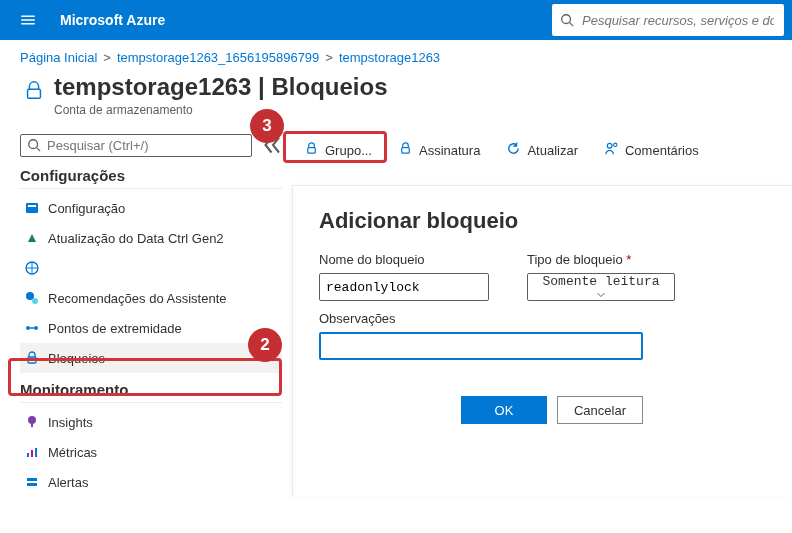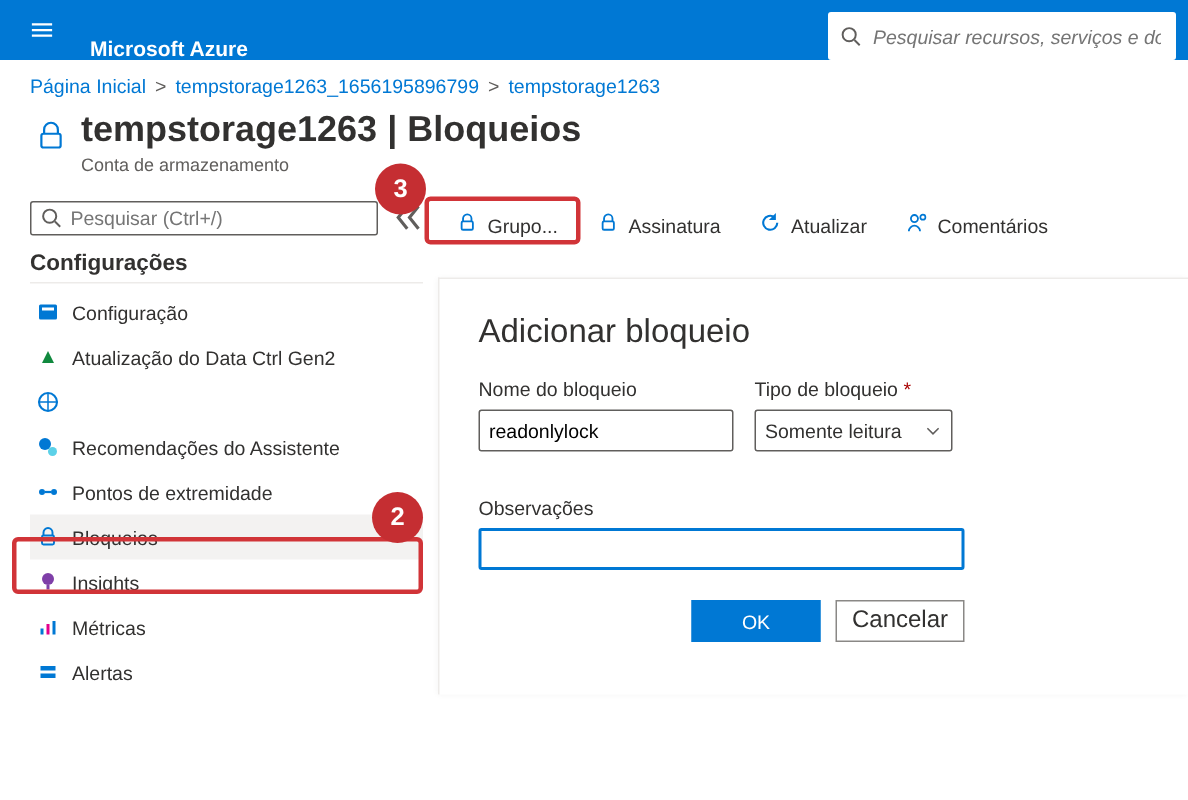--- a/index.html
+++ b/index.html
@@ -23,21 +23,21 @@
     height: 533px;
     overflow: hidden;
     position: relative;
   }
   
   .top-header {
     background: var(--azure-blue);
     color: #fff;
     height: 40px;
     display: flex;
-    align-items: flex-end;
+    align-items: center;
     padding: 0 8px;
   }
   .hamburger {
     width: 40px; height: 40px;
     display:flex; align-items:center; justify-content:center;
     cursor:pointer;
   }
   .hamburger svg { width:18px; height:18px; }
   .brand {
     font-size: 14px;
@@ -170,65 +170,66 @@
     left: 292px;
     top: 60px;
     right: 0;
     bottom: 0;
     background: #fff;
     border-top: 1px solid var(--panel-border);
     border-left: 1px solid var(--panel-border);
     box-shadow: -1px 0 4px rgba(0,0,0,0.04);
     padding: 22px 26px;
   }
-  .panel h2 { margin:0 0 18px 0; font-size: 22px; font-weight:400; }
-  .field-row { display:flex; gap: 14px; margin-bottom: 30px; }
+  .panel h2 { margin:0 0 18px 0; font-size: 22px; font-weight:700; }
+  .field-row { display:flex; gap: 38px; margin-bottom: 10px; }
   .field label { display:block; font-size:13px; margin-bottom:6px; }
   .req-star { color:#a80000; }
   .field input[type=text], .field .select, .notes-input {
     height: 28px;
     border: 1px solid #605e5c;
     border-radius: 2px;
     padding: 0 6px;
     font-size:13px;
     background:#fff;
-    font-family: Liberation Sans, sans-serif;
+    font-family: Liberation Mono, monospace;
   }
   .lockname-input { width: 170px; }
   .field .select {
-    width: 132px; display:flex; align-items:center; justify-content:space-between;
+    width: 148px; display:flex; align-items:center; justify-content:space-between;
     cursor:pointer;
+    flex-direction:column;
   }
   .field .select svg { width:12px; height:12px; color: var(--text-subtle); }
   .notes-field label { display:block; font-size:13px; margin-bottom:6px; }
   .notes-input {
     width: 324px;
     border: 2px solid var(--focus-blue);
     background:#fff;
     position:relative;
   }
   .actions {
     display:flex;
     gap: 10px;
-    margin-top: 20px;
+    margin-top: 36px;
     justify-content: flex-end;
     width: 324px;
     align-items: flex-end;
   }
   .btn-primary {
     background: var(--azure-blue); color:#fff;
     border: 1px solid var(--azure-blue);
     height: 28px; min-width: 86px;
     font-size: 13px; cursor:pointer;
   }
   .btn-default {
     background:#fff; color:var(--text);
     border: 1px solid #8a8886;
     height: 28px; min-width: 86px;
-    font-size:16px; cursor:pointer;
+    font-size:13px; cursor:pointer;
   }
   
   .callout-box {
     position:absolute;
     border: 3px solid var(--callout-red);
     border-radius: 4px;
     pointer-events:none;
   }
   .callout-badge {
     position:absolute;
@@ -359,20 +360,21 @@
     <div class="side-item selected">
       <span class="ic">
           <svg viewBox="0 0 16 16">
             <path fill="none" stroke="#0078d4" stroke-width="1.3" d="M5 7V5a3 3 0 0 1 6 0v2"></path>
             <rect x="4" y="7" width="8" height="6" rx="1" fill="none" stroke="#0078d4" stroke-width="1.3"></rect>
           </svg>
         </span>
       <span>Bloqueios</span>
     </div>
 
+    <div class="side-group-title">Monitoramento</div>
 
     <div class="side-item">
       <span class="ic">
           <svg viewBox="0 0 16 16">
             <circle cx="8" cy="6" r="4" fill="#7f3fa8"></circle>
             <rect x="7" y="10" width="2" height="3" fill="#7f3fa8"></rect>
           </svg>
         </span>
       <span>Insights</span>
     </div>

